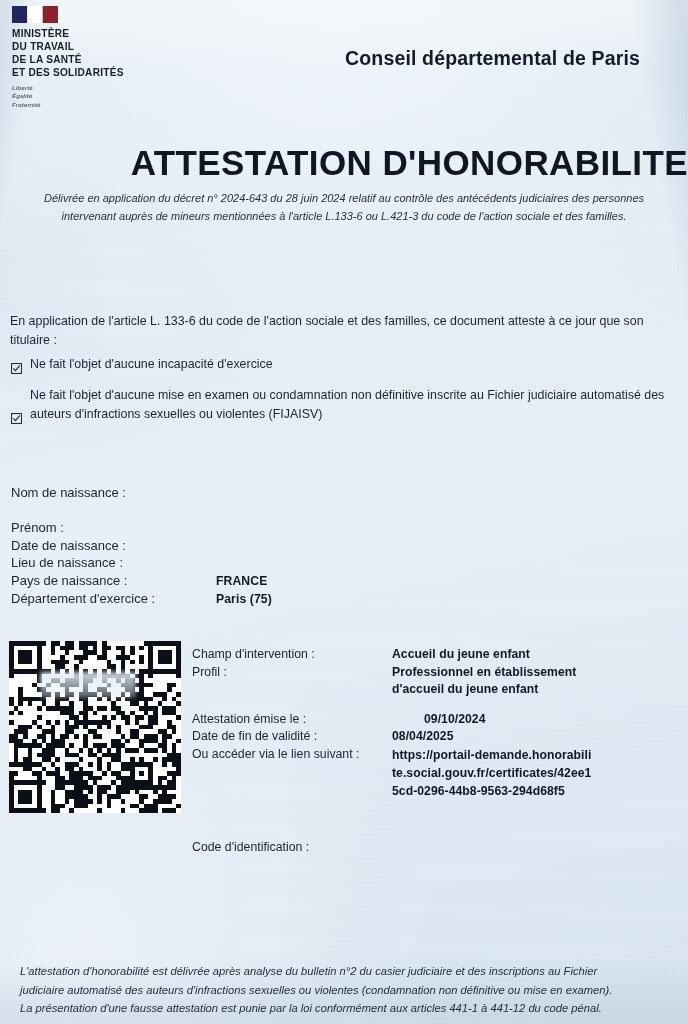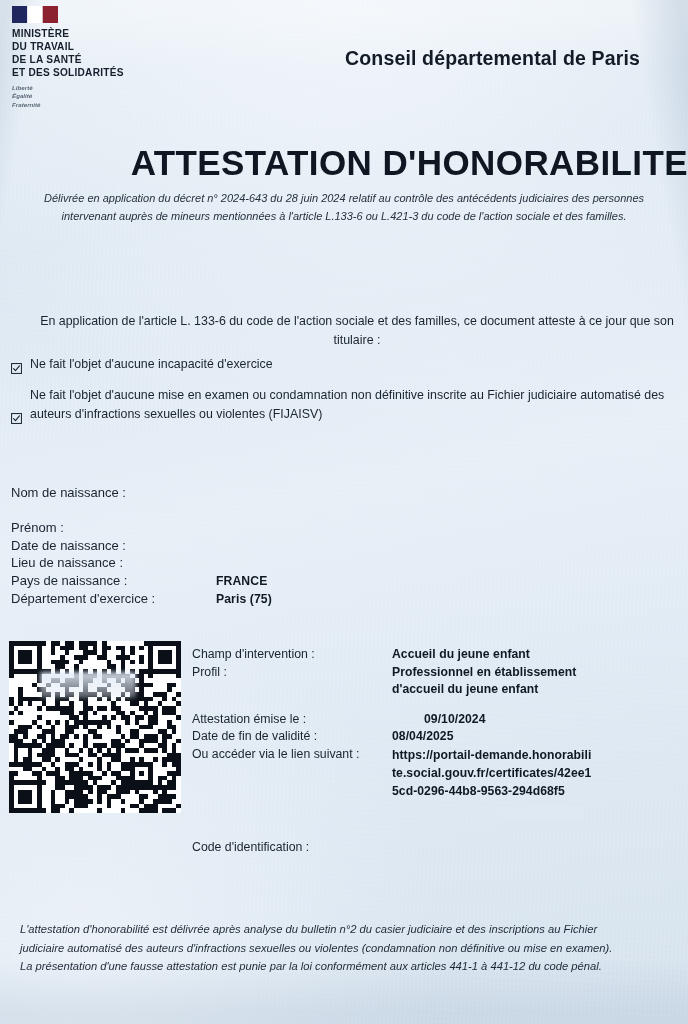--- a/index.html
+++ b/index.html
@@ -117,26 +117,25 @@
     font-size: 11px;
     font-style: italic;
     line-height: 1.62;
     color: #26313e;
   }
 
   
   #statement {
     position: absolute;
     top: 312px;
-    left: 26px;
+    left: 10px;
     width: 662px;
     font-size: 12.4px;
     line-height: 1.56;
     color: #1a2430;
-    text-align: center;
   }
   #checklist {
     position: absolute;
     top: 355px;
     left: 11px;
     width: 664px;
   }
   .check-row {
     display: flex;
     align-items: flex-end;
@@ -264,21 +263,21 @@
   #idcode .det-value.redacted {
     display: inline-block;
     min-width: 150px;
     height: 10px;
   }
 
   
   #footer {
     position: absolute;
     left: 20px;
-    top: 920px;
+    top: 962px;
     width: 648px;
     font-size: 11.2px;
     font-style: italic;
     line-height: 1.66;
     color: #1f2a36;
     text-align: left;
   }
   #footer p { margin: 0; }
 </style>
 </head>

